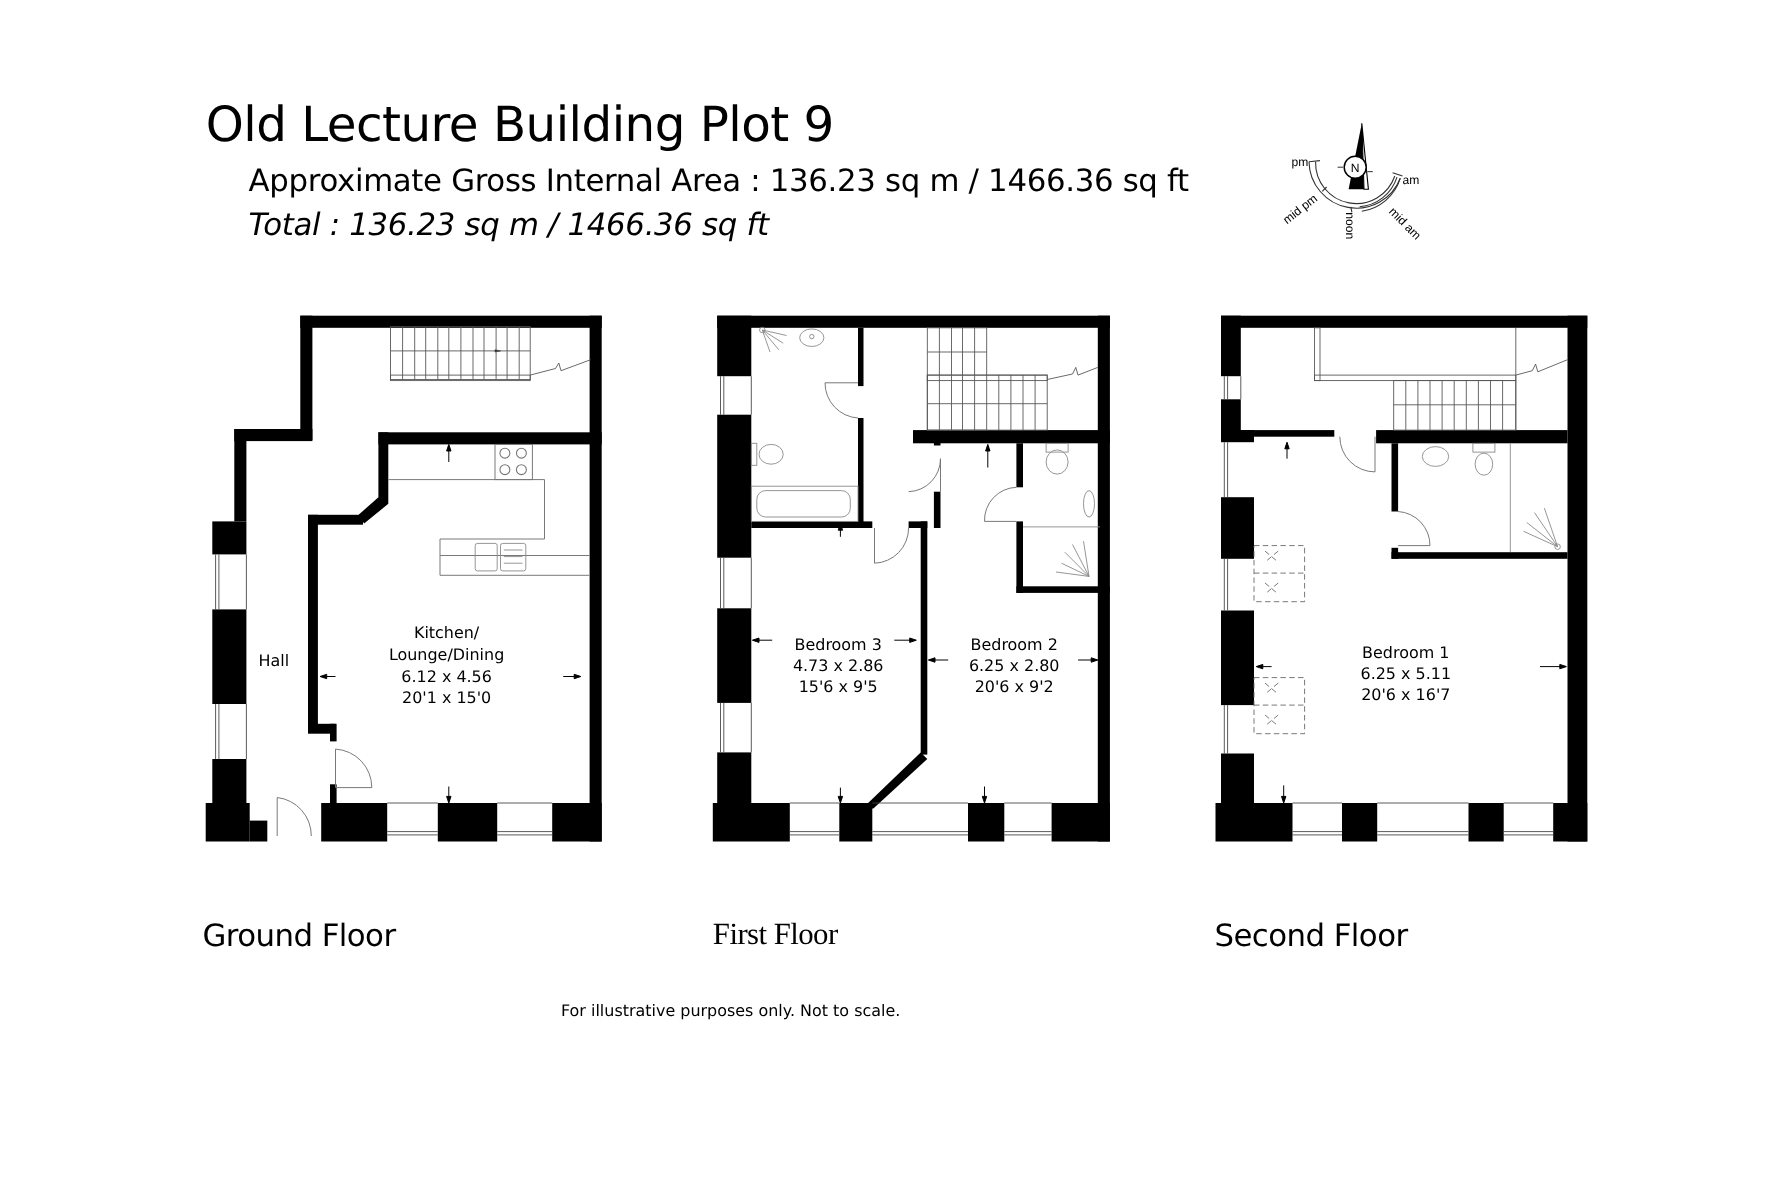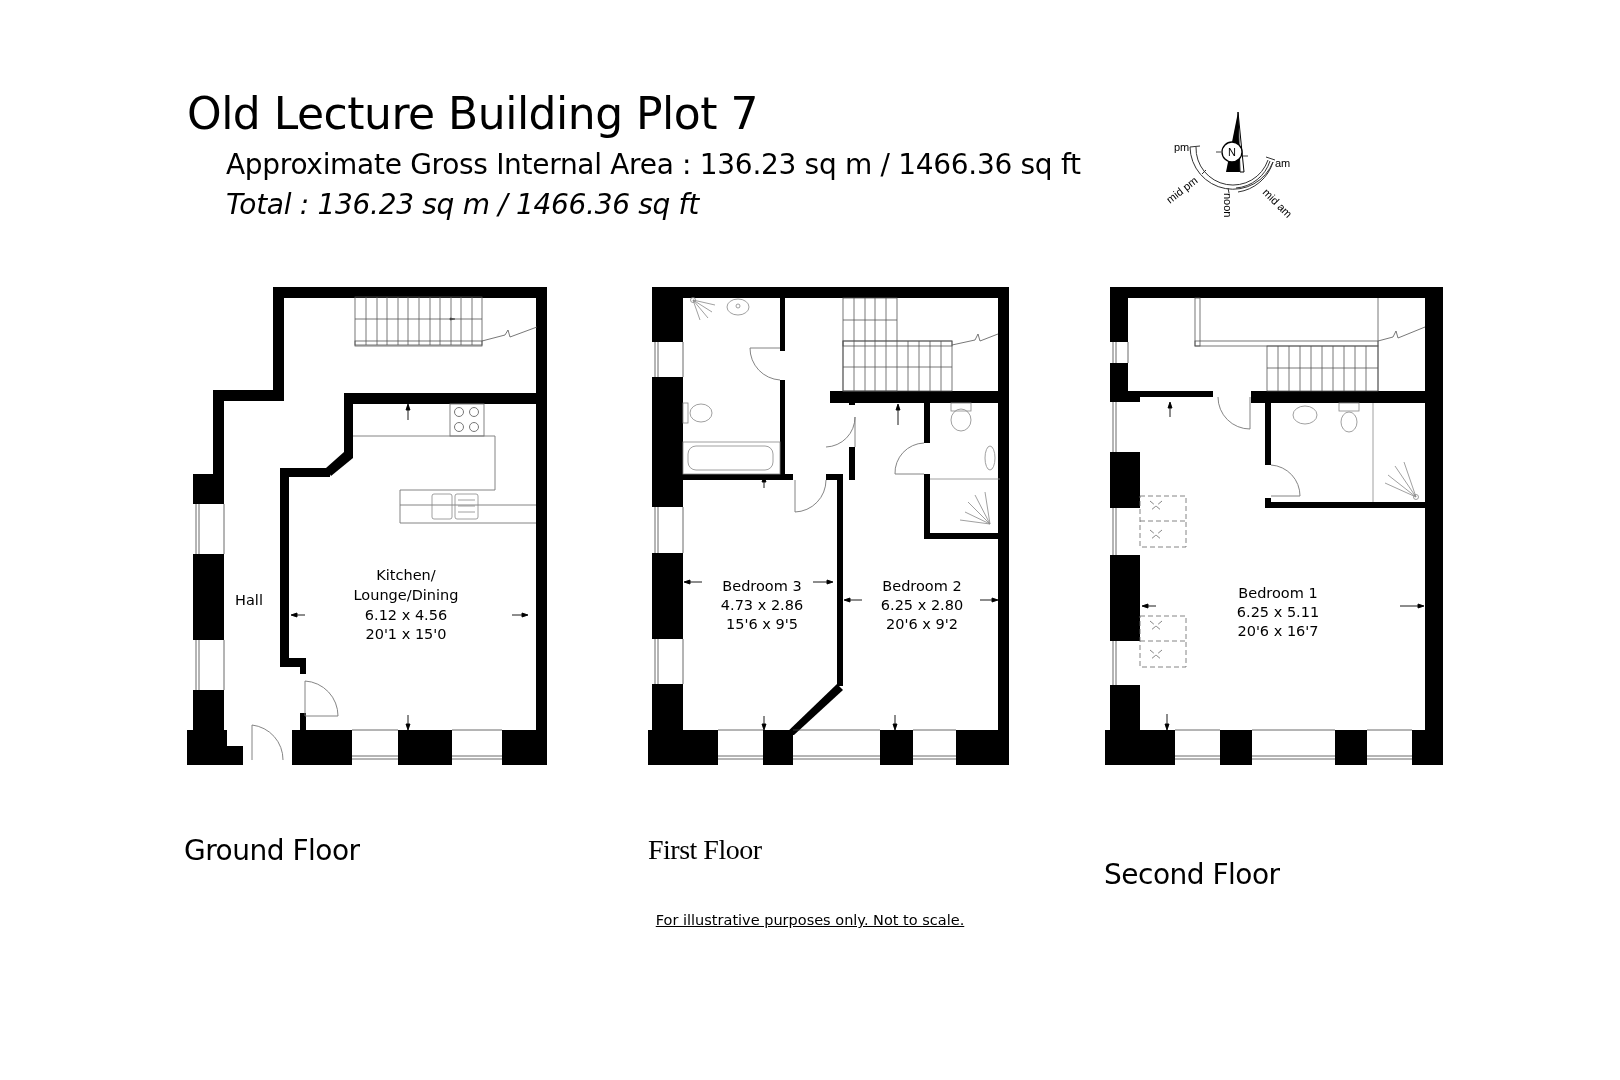--- a/index.html
+++ b/index.html
@@ -3,30 +3,30 @@
 <meta charset="utf-8">
 <style>
   html, body { margin: 0; padding: 0; background: #ffffff; }
   body { width: 1620px; height: 1080px; position: relative; overflow: hidden;
          font-family: "DejaVu Sans", "Liberation Sans", sans-serif; color: #000; }
   .title { position: absolute; left: 187px; top: 88px; font-size: 44px; letter-spacing: -0.5px; font-weight: normal; }
   .sub { position: absolute; left: 190px; font-size: 28px; letter-spacing: -0.3px; margin-left: 36px; }
   .sub1 { top: 148px; }
   .sub2 { top: 188px; font-style: italic; }
   .floor-label { position: absolute; top: 834px; font-size: 28px; letter-spacing: -0.5px; }
-  .disclaimer { position: absolute; left: 510px; width: 600px; top: 911px; text-align: center;
-                font-size: 14.5px; line-height: 19px; text-decoration: underline; }
+  .disclaimer { position: absolute; left: 510px; width: 600px; top: 911px; 
+                font-size: 14.5px; line-height: 19px; }
   svg.plan { position: absolute; left: 0; top: 0; }
   .room-text { font-family: "DejaVu Sans", "Liberation Sans", sans-serif; font-size: 14.5px; text-anchor: middle; }
   .compass-text { font-family: "Liberation Sans", "DejaVu Sans", sans-serif; font-size: 11px; }
 </style>
 </head>
 <body>
 
-<div class="title">Old Lecture Building Plot 7</div>
+<div class="title">Old Lecture Building Plot 9</div>
 <div class="sub sub1">Approximate Gross Internal Area : 136.23 sq m / 1466.36 sq ft</div>
 <div class="sub sub2">Total : 136.23 sq m / 1466.36 sq ft</div>
 
 <svg class="plan" width="1620" height="1080" viewBox="0 0 1620 1080" xmlns="http://www.w3.org/2000/svg">
 
   <g>
     <g>
       <polygon points="1238,112 1226,172 1240,172" fill="#000"></polygon>
       <polygon points="1238,112 1240,172 1244,172" fill="#fff" stroke="#000" stroke-width="1"></polygon>
     </g>
@@ -395,17 +395,17 @@
         <polygon points="1418,604 1424,606 1418,608"></polygon>
     </g>
     <text x="1278" y="598" class="room-text">Bedroom 1</text>
     <text x="1278" y="617" class="room-text">6.25 x 5.11</text>
     <text x="1278" y="636" class="room-text">20'6 x 16'7</text>
   </g>
 </svg>
 
 <div class="floor-label" style="left:184px;">Ground Floor</div>
 <div class="floor-label" style="left:648px;font-family:Liberation Serif, serif;">First Floor</div>
-<div class="floor-label" style="left:1104px;margin-top:24px;">Second Floor</div>
+<div class="floor-label" style="left:1104px;">Second Floor</div>
 
 <div class="disclaimer">
   <div>For illustrative purposes only. Not to scale.</div>
 </div>
 
 </body></html>

